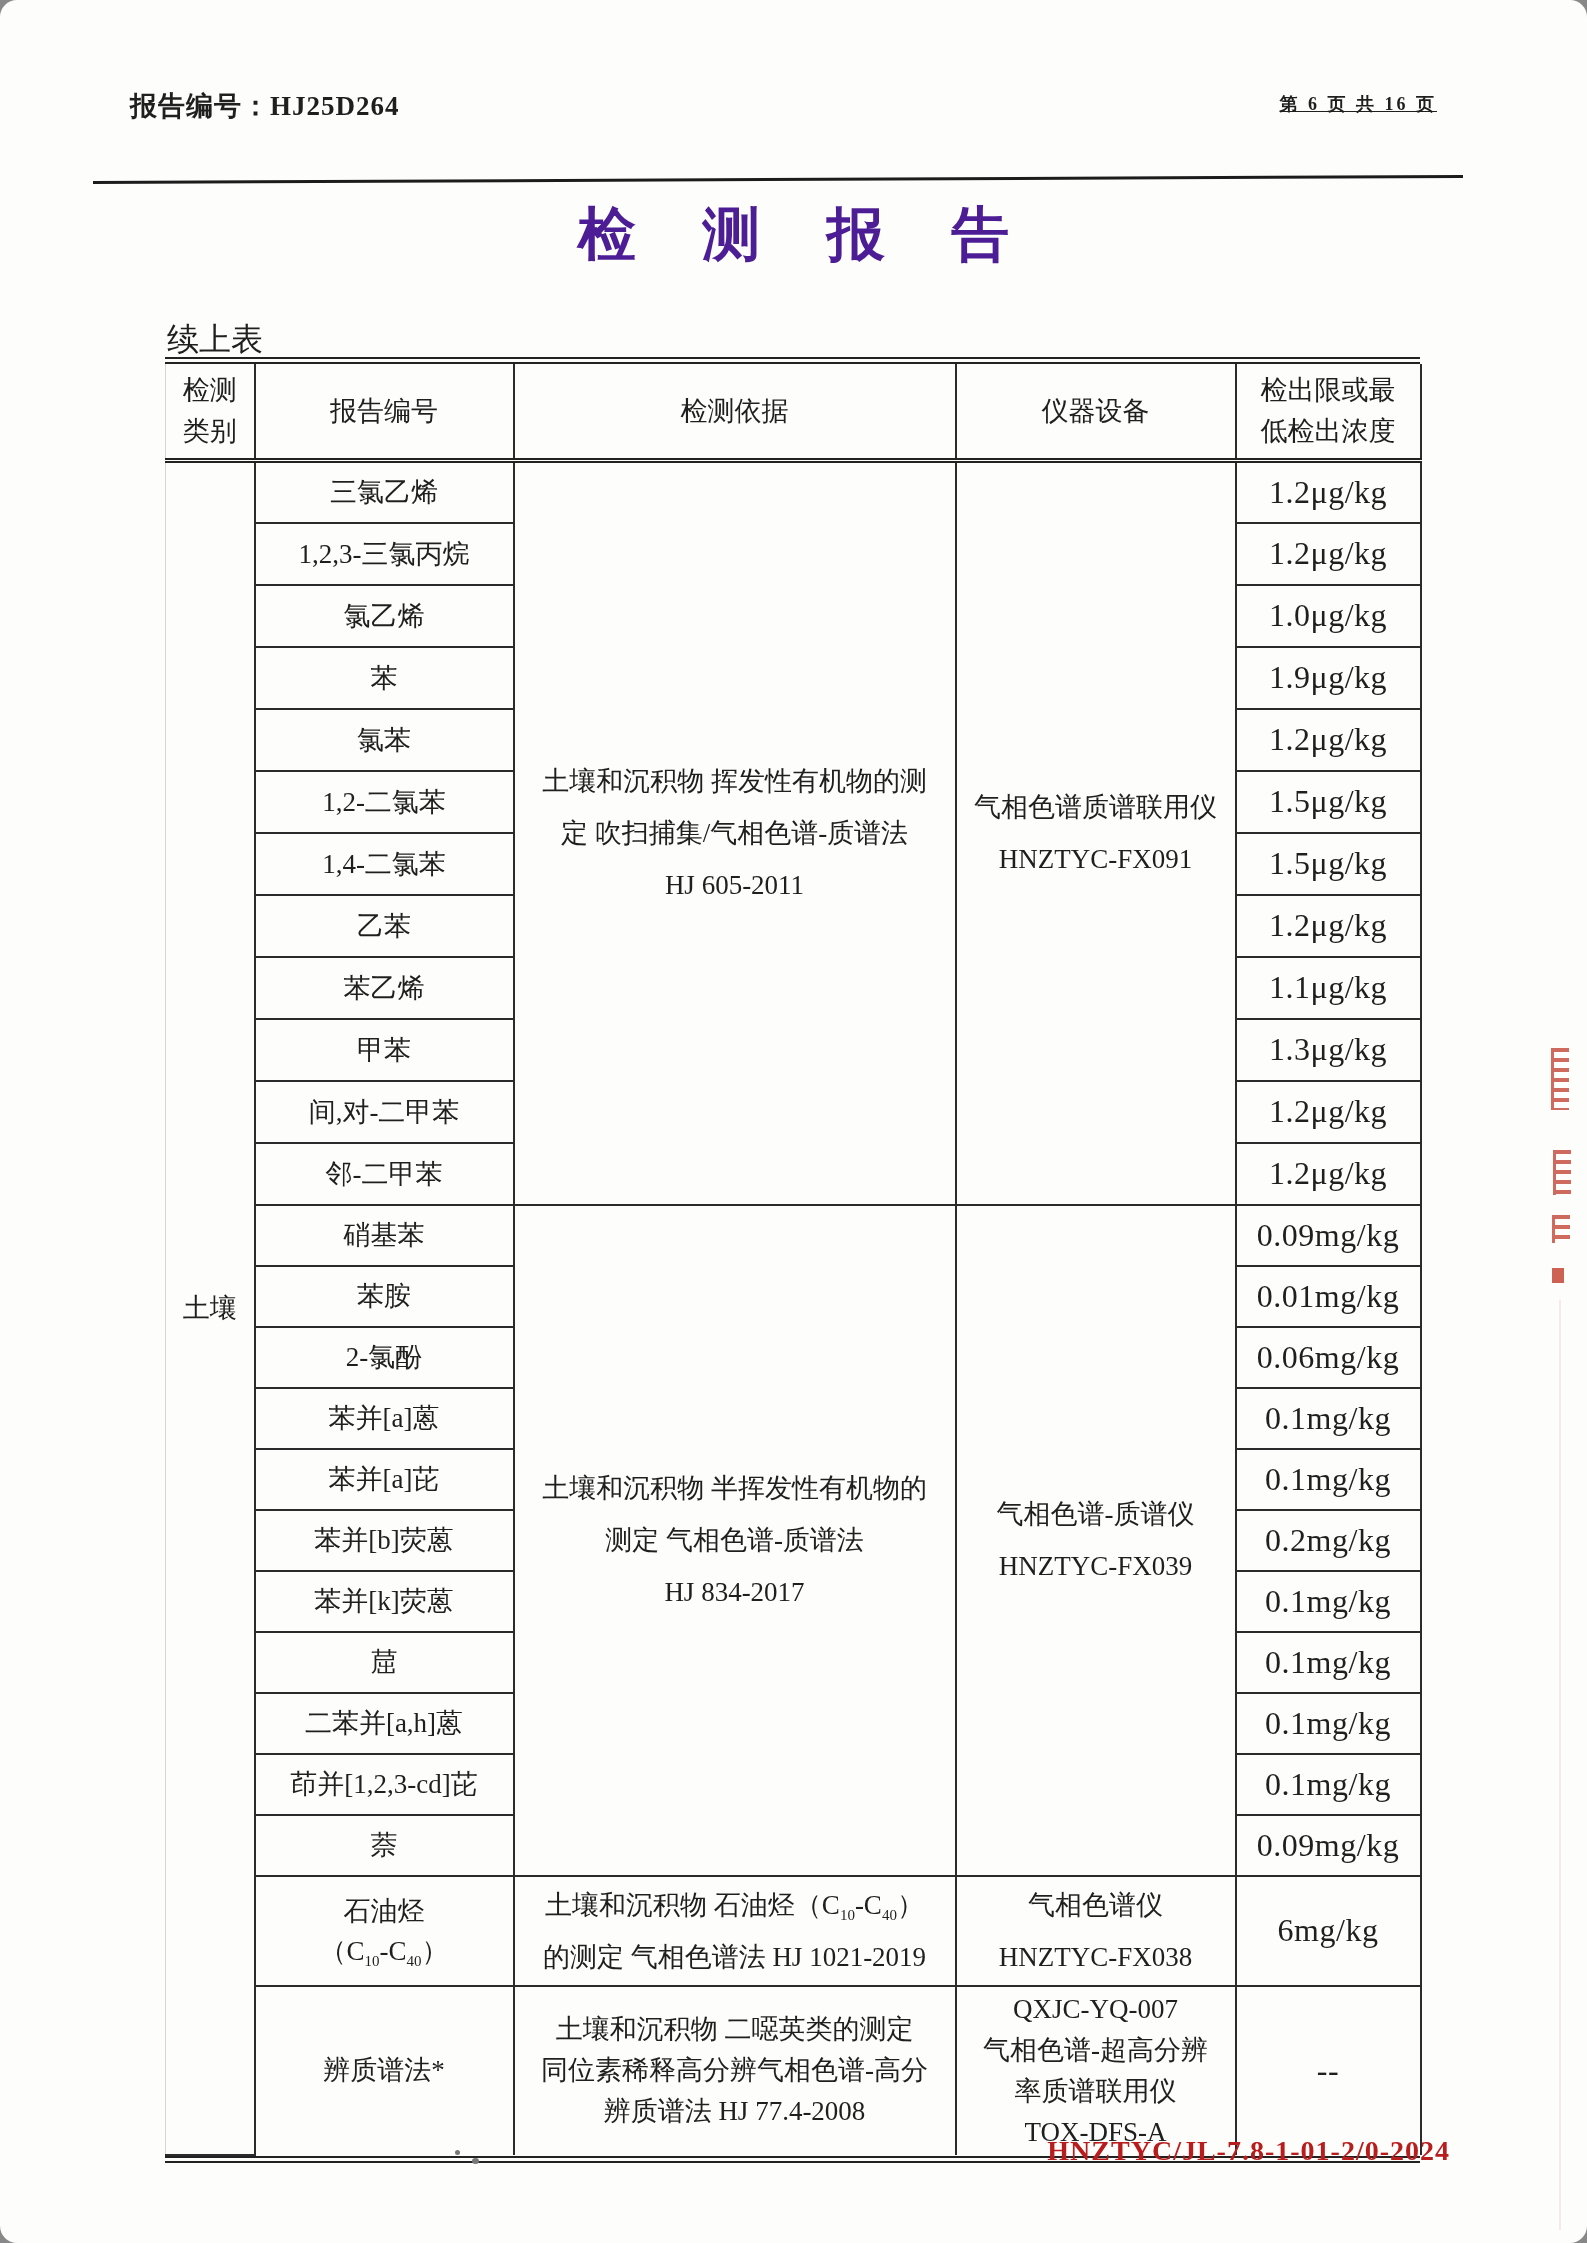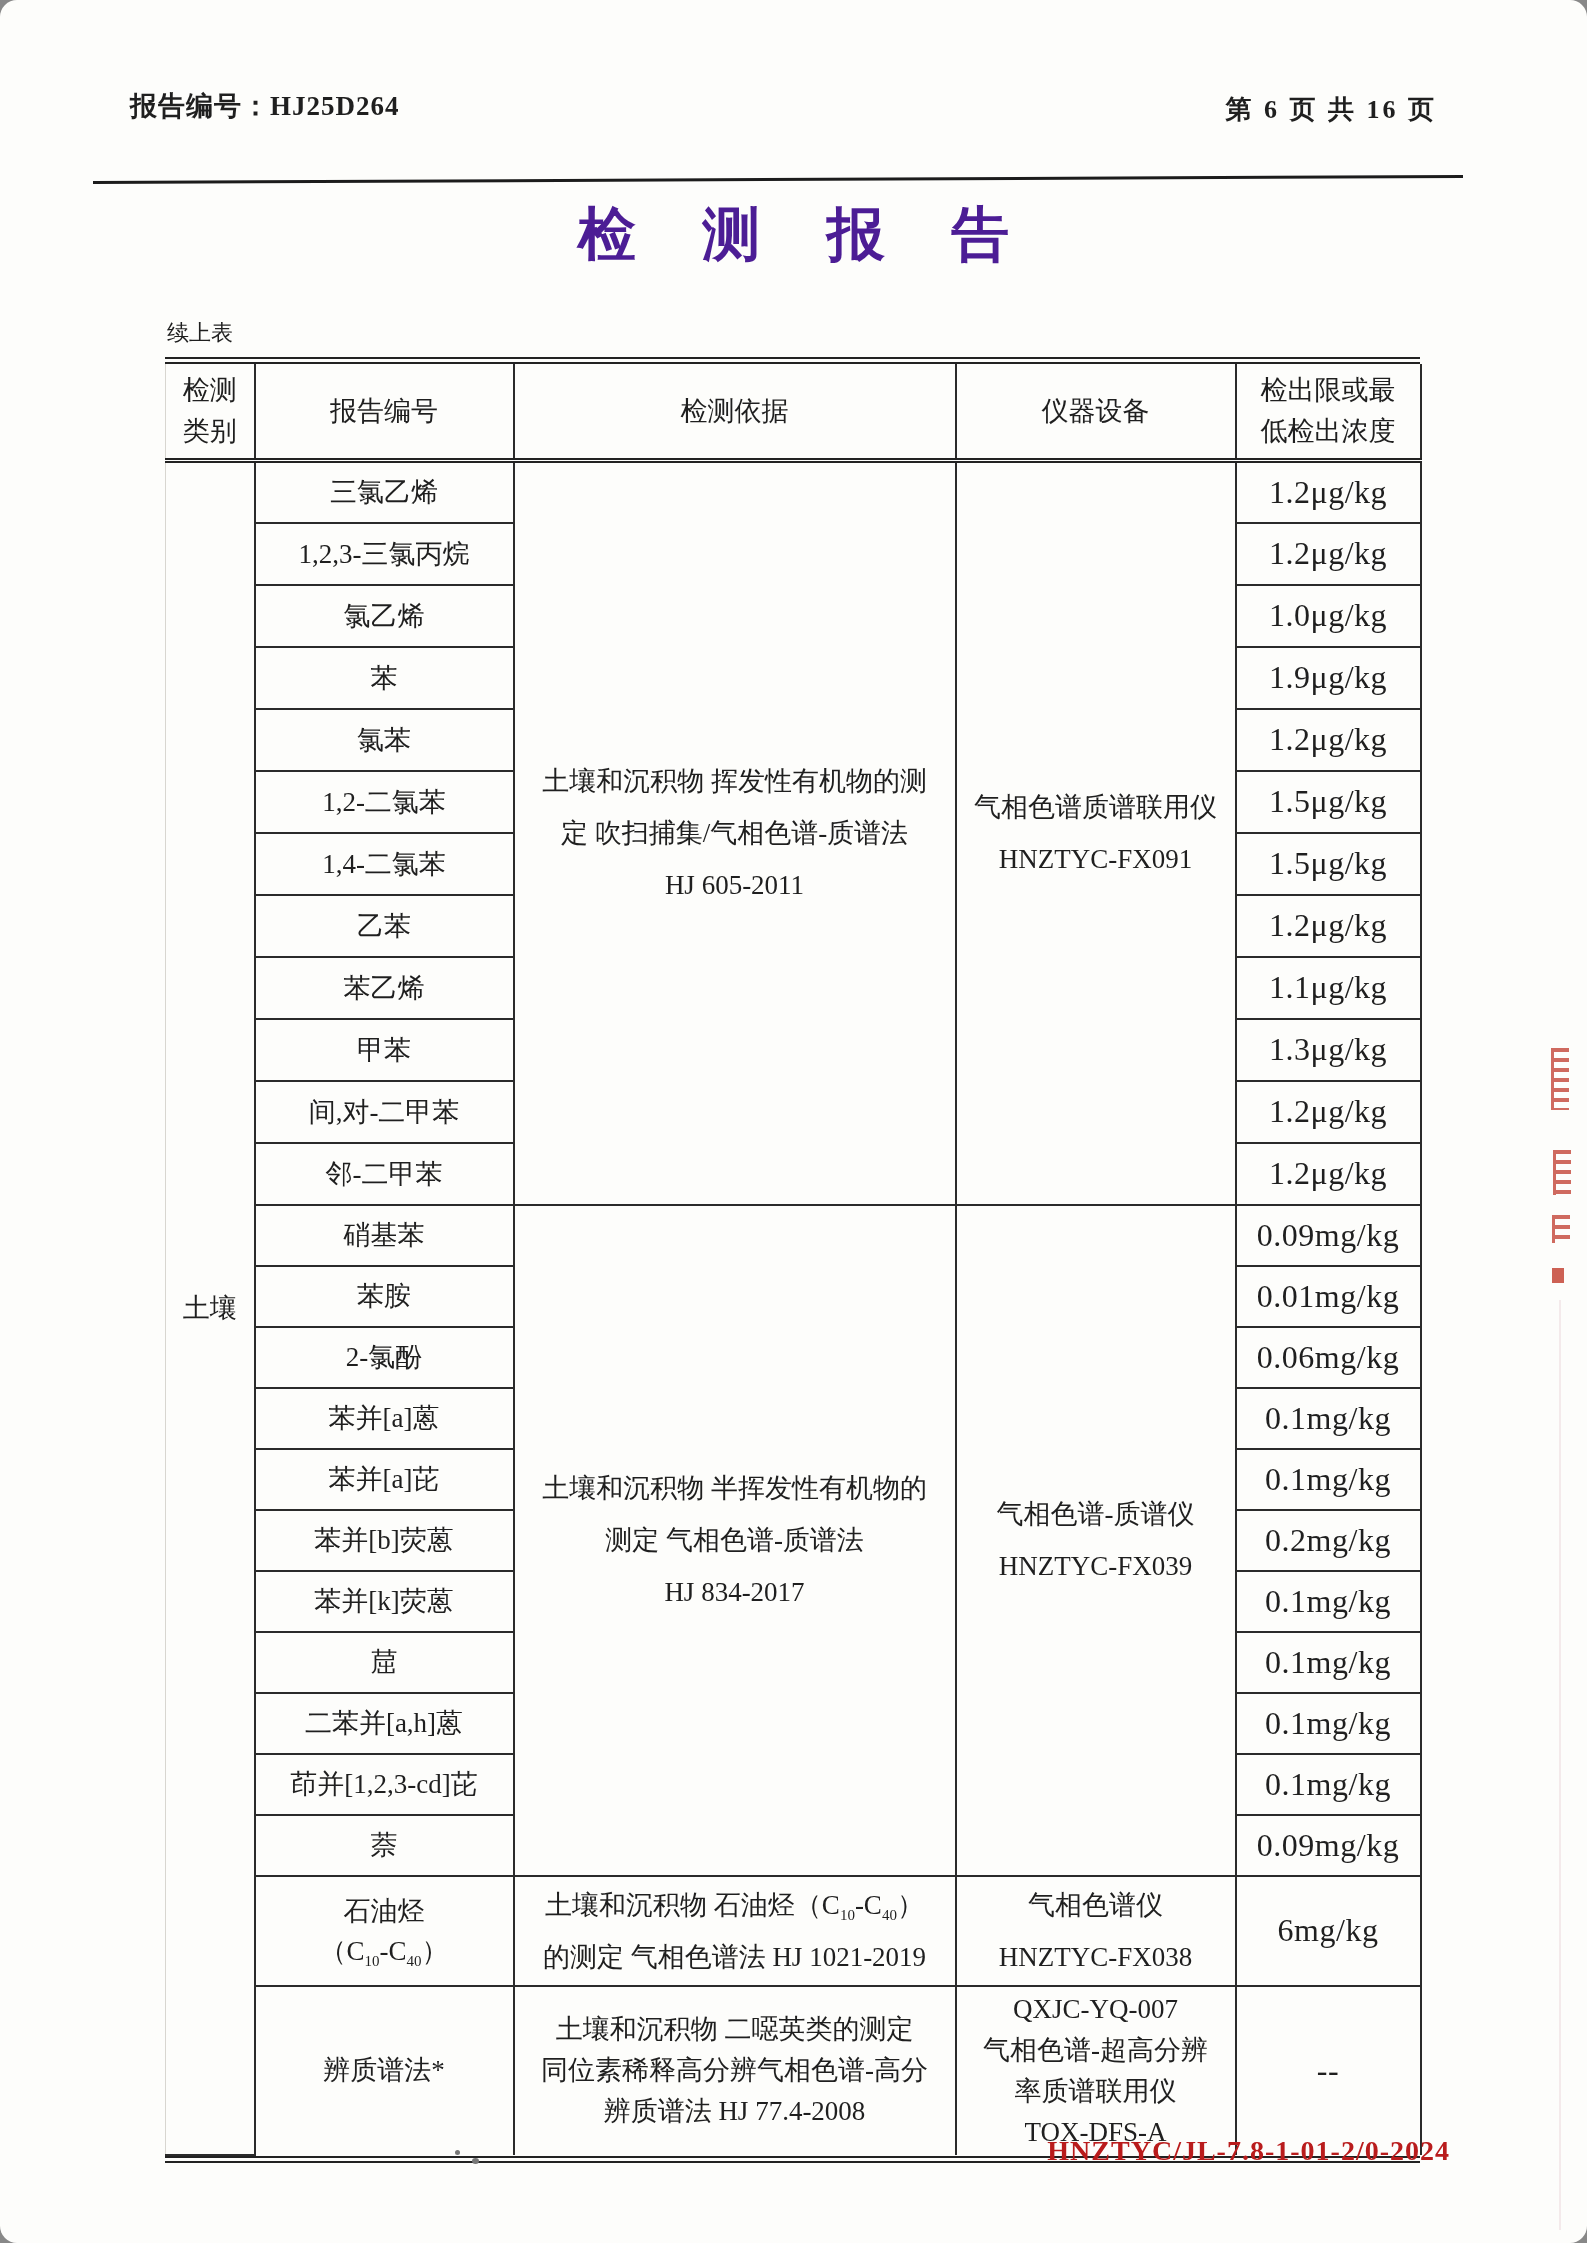--- a/index.html
+++ b/index.html
@@ -4,25 +4,25 @@
 <style>
   html,body{margin:0;padding:0;background:#888;}
   .page{
     position:relative; width:1587px; height:2243px; margin:0 auto;
     background:#fdfdfb; color:#1f1f1f; overflow:hidden;
     font-family:"Liberation Serif","DejaVu Serif",serif;
     border-radius:17px;
   }
   
   .meta-left{position:absolute; left:130px; top:88px; font-size:27px; font-weight:bold; letter-spacing:1px;}
-  .meta-right{position:absolute; right:150px; top:92px; font-size:26px; font-weight:bold; letter-spacing:3px;}
+  .meta-right{position:absolute; right:150px; top:92px; font-size:18px; font-weight:bold; letter-spacing:3px;text-decoration:underline;}
   .head-rule{position:absolute; left:93px; top:178px; width:1370px; height:3px; background:#1c1c1c; transform:rotate(-0.25deg);}
   .doc-title{position:absolute; left:0; right:0; top:196px; text-align:center;
     font-size:58px; font-weight:600; letter-spacing:26px; text-indent:26px; color:#4c1d95;}
-  .cont-note{position:absolute; left:167px; top:318px; font-size:22px;}
+  .cont-note{position:absolute; left:167px; top:318px; font-size:32px;}
   
   .table-wrap{
     position:absolute; left:165px; top:357px; width:1255px;
     border-top:7px double #222; border-bottom:7px double #222;
   }
   table.rpt{border-collapse:collapse; table-layout:fixed; width:1255px;}
   .rpt th,.rpt td{
     border:2px solid #2b2b2b; padding:2px 6px; text-align:center; vertical-align:middle;
     font-size:27px; font-weight:normal; overflow:hidden;
   }

